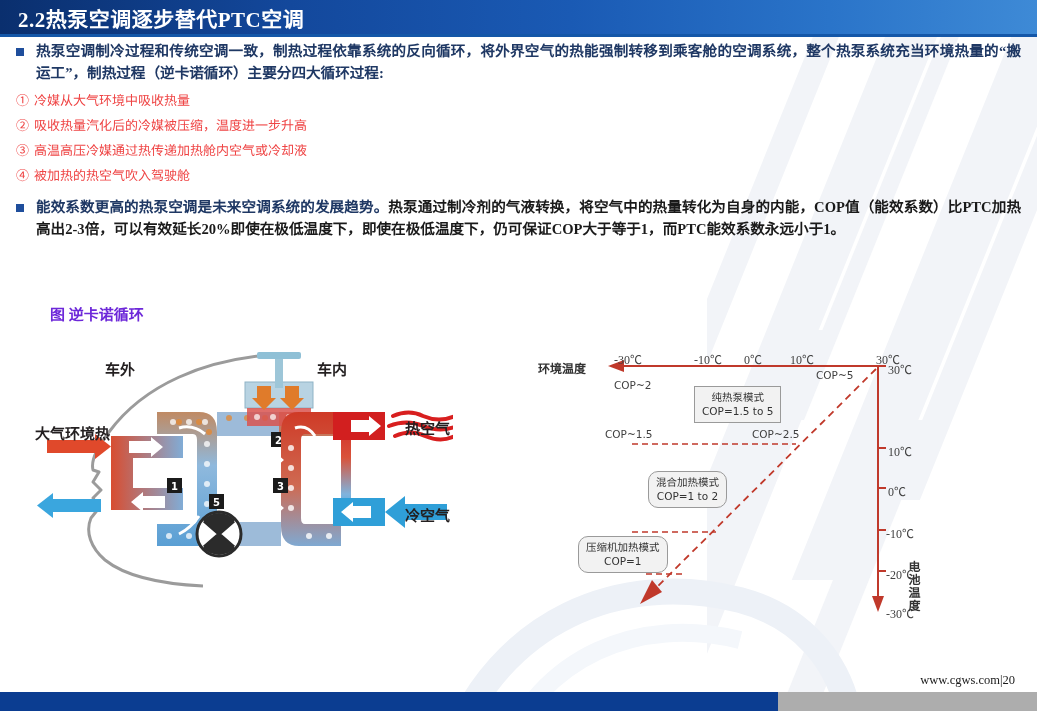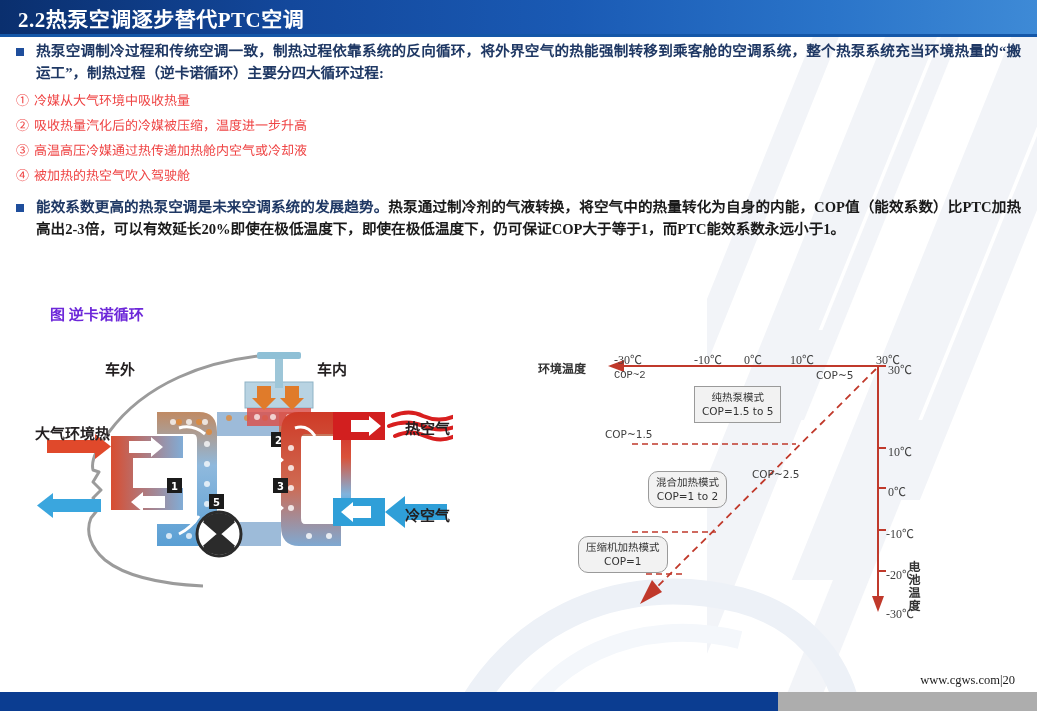--- a/index.html
+++ b/index.html
@@ -403,24 +403,24 @@
 
     
     <div class="ch-lab" style="left:360px; top:24px;">30℃</div>
     <div class="ch-lab" style="left:360px; top:106px;">10℃</div>
     <div class="ch-lab" style="left:360px; top:146px;">0℃</div>
     <div class="ch-lab" style="left:358px; top:188px;">-10℃</div>
     <div class="ch-lab" style="left:358px; top:229px;">-20℃</div>
     <div class="ch-lab" style="left:358px; top:268px;">-30℃</div>
 
     
-    <div class="ch-coplab" style="left:86px;  top:33px;font-family:Liberation Mono, monospace;">COP~2</div>
+    <div class="ch-coplab" style="left:86px;  top:43px;">COP~2</div>
     <div class="ch-coplab" style="left:288px; top:33px;text-align:right;">COP~5</div>
     <div class="ch-coplab" style="left:77px;  top:92px;">COP~1.5</div>
-    <div class="ch-coplab" style="left:224px; top:92px;margin-top:40px;">COP~2.5</div>
+    <div class="ch-coplab" style="left:224px; top:92px;">COP~2.5</div>
 
     
     <div class="ch-box" style="left:166px; top:50px;">
       <span class="b1">纯热泵模式</span>
       <span class="b2">COP=1.5 to 5</span>
     </div>
     <div class="ch-box" style="left:120px; top:135px;border-radius:10px;">
       <span class="b1">混合加热模式</span>
       <span class="b2">COP=1 to 2</span>
     </div>

